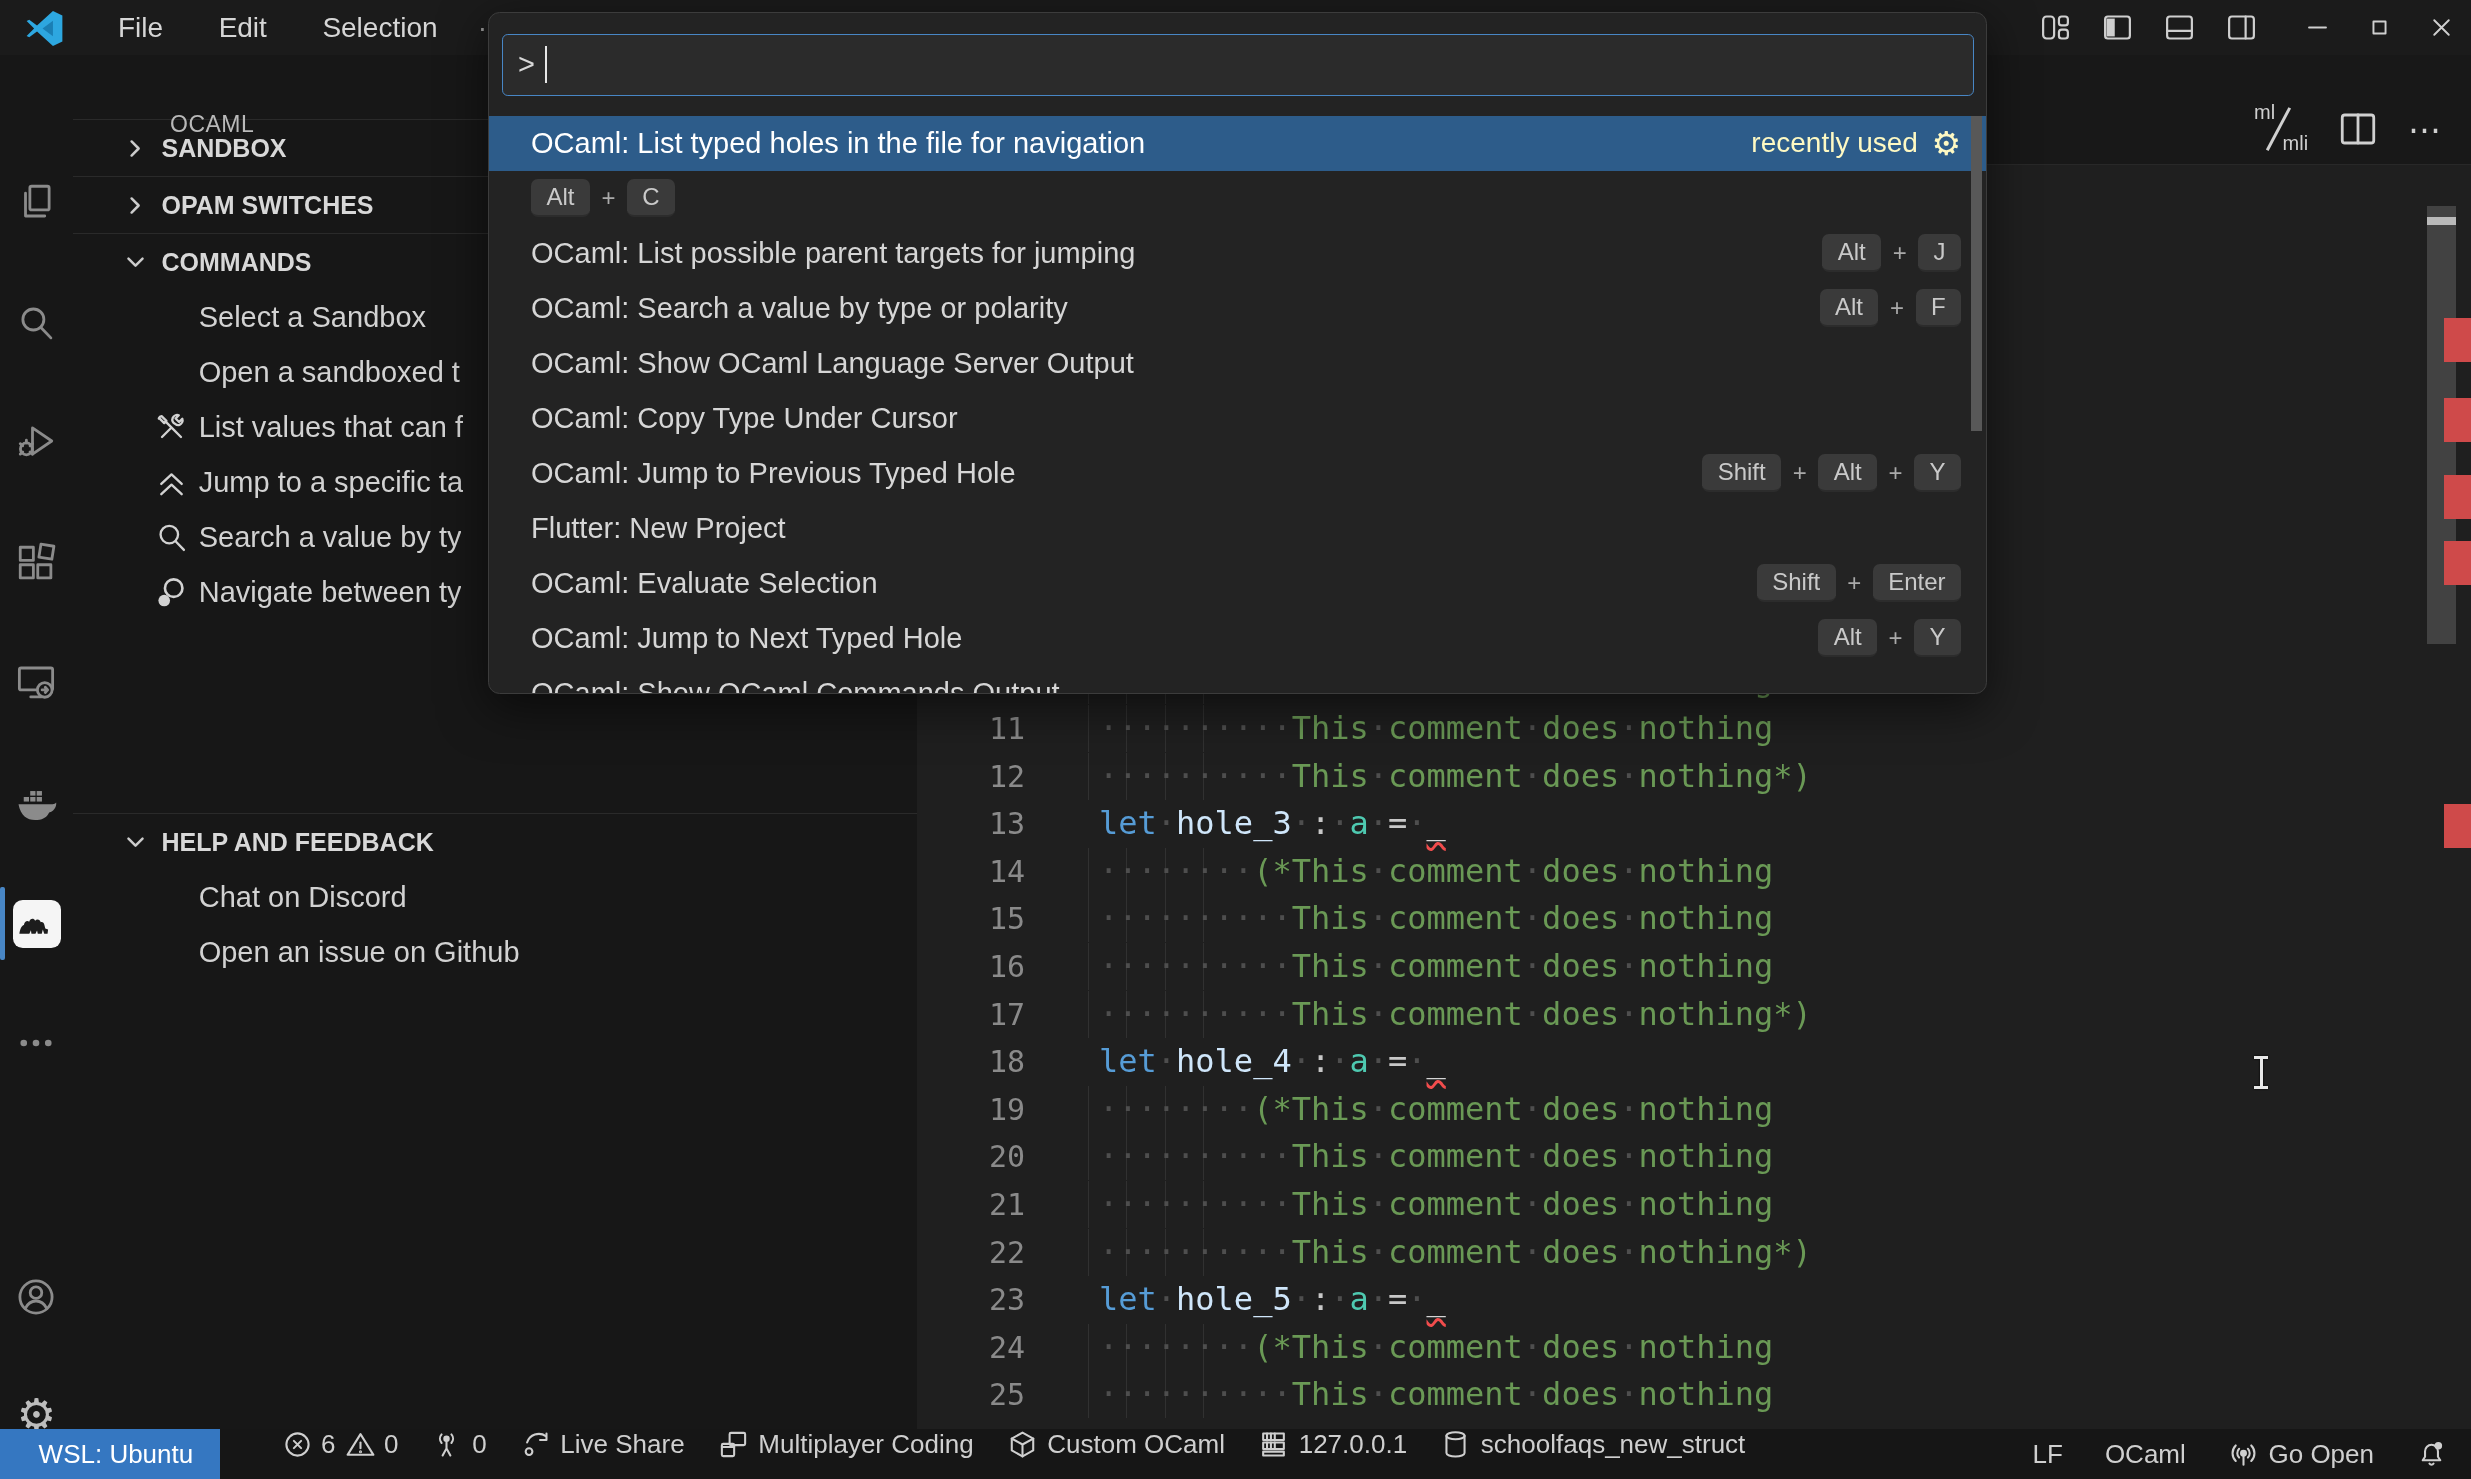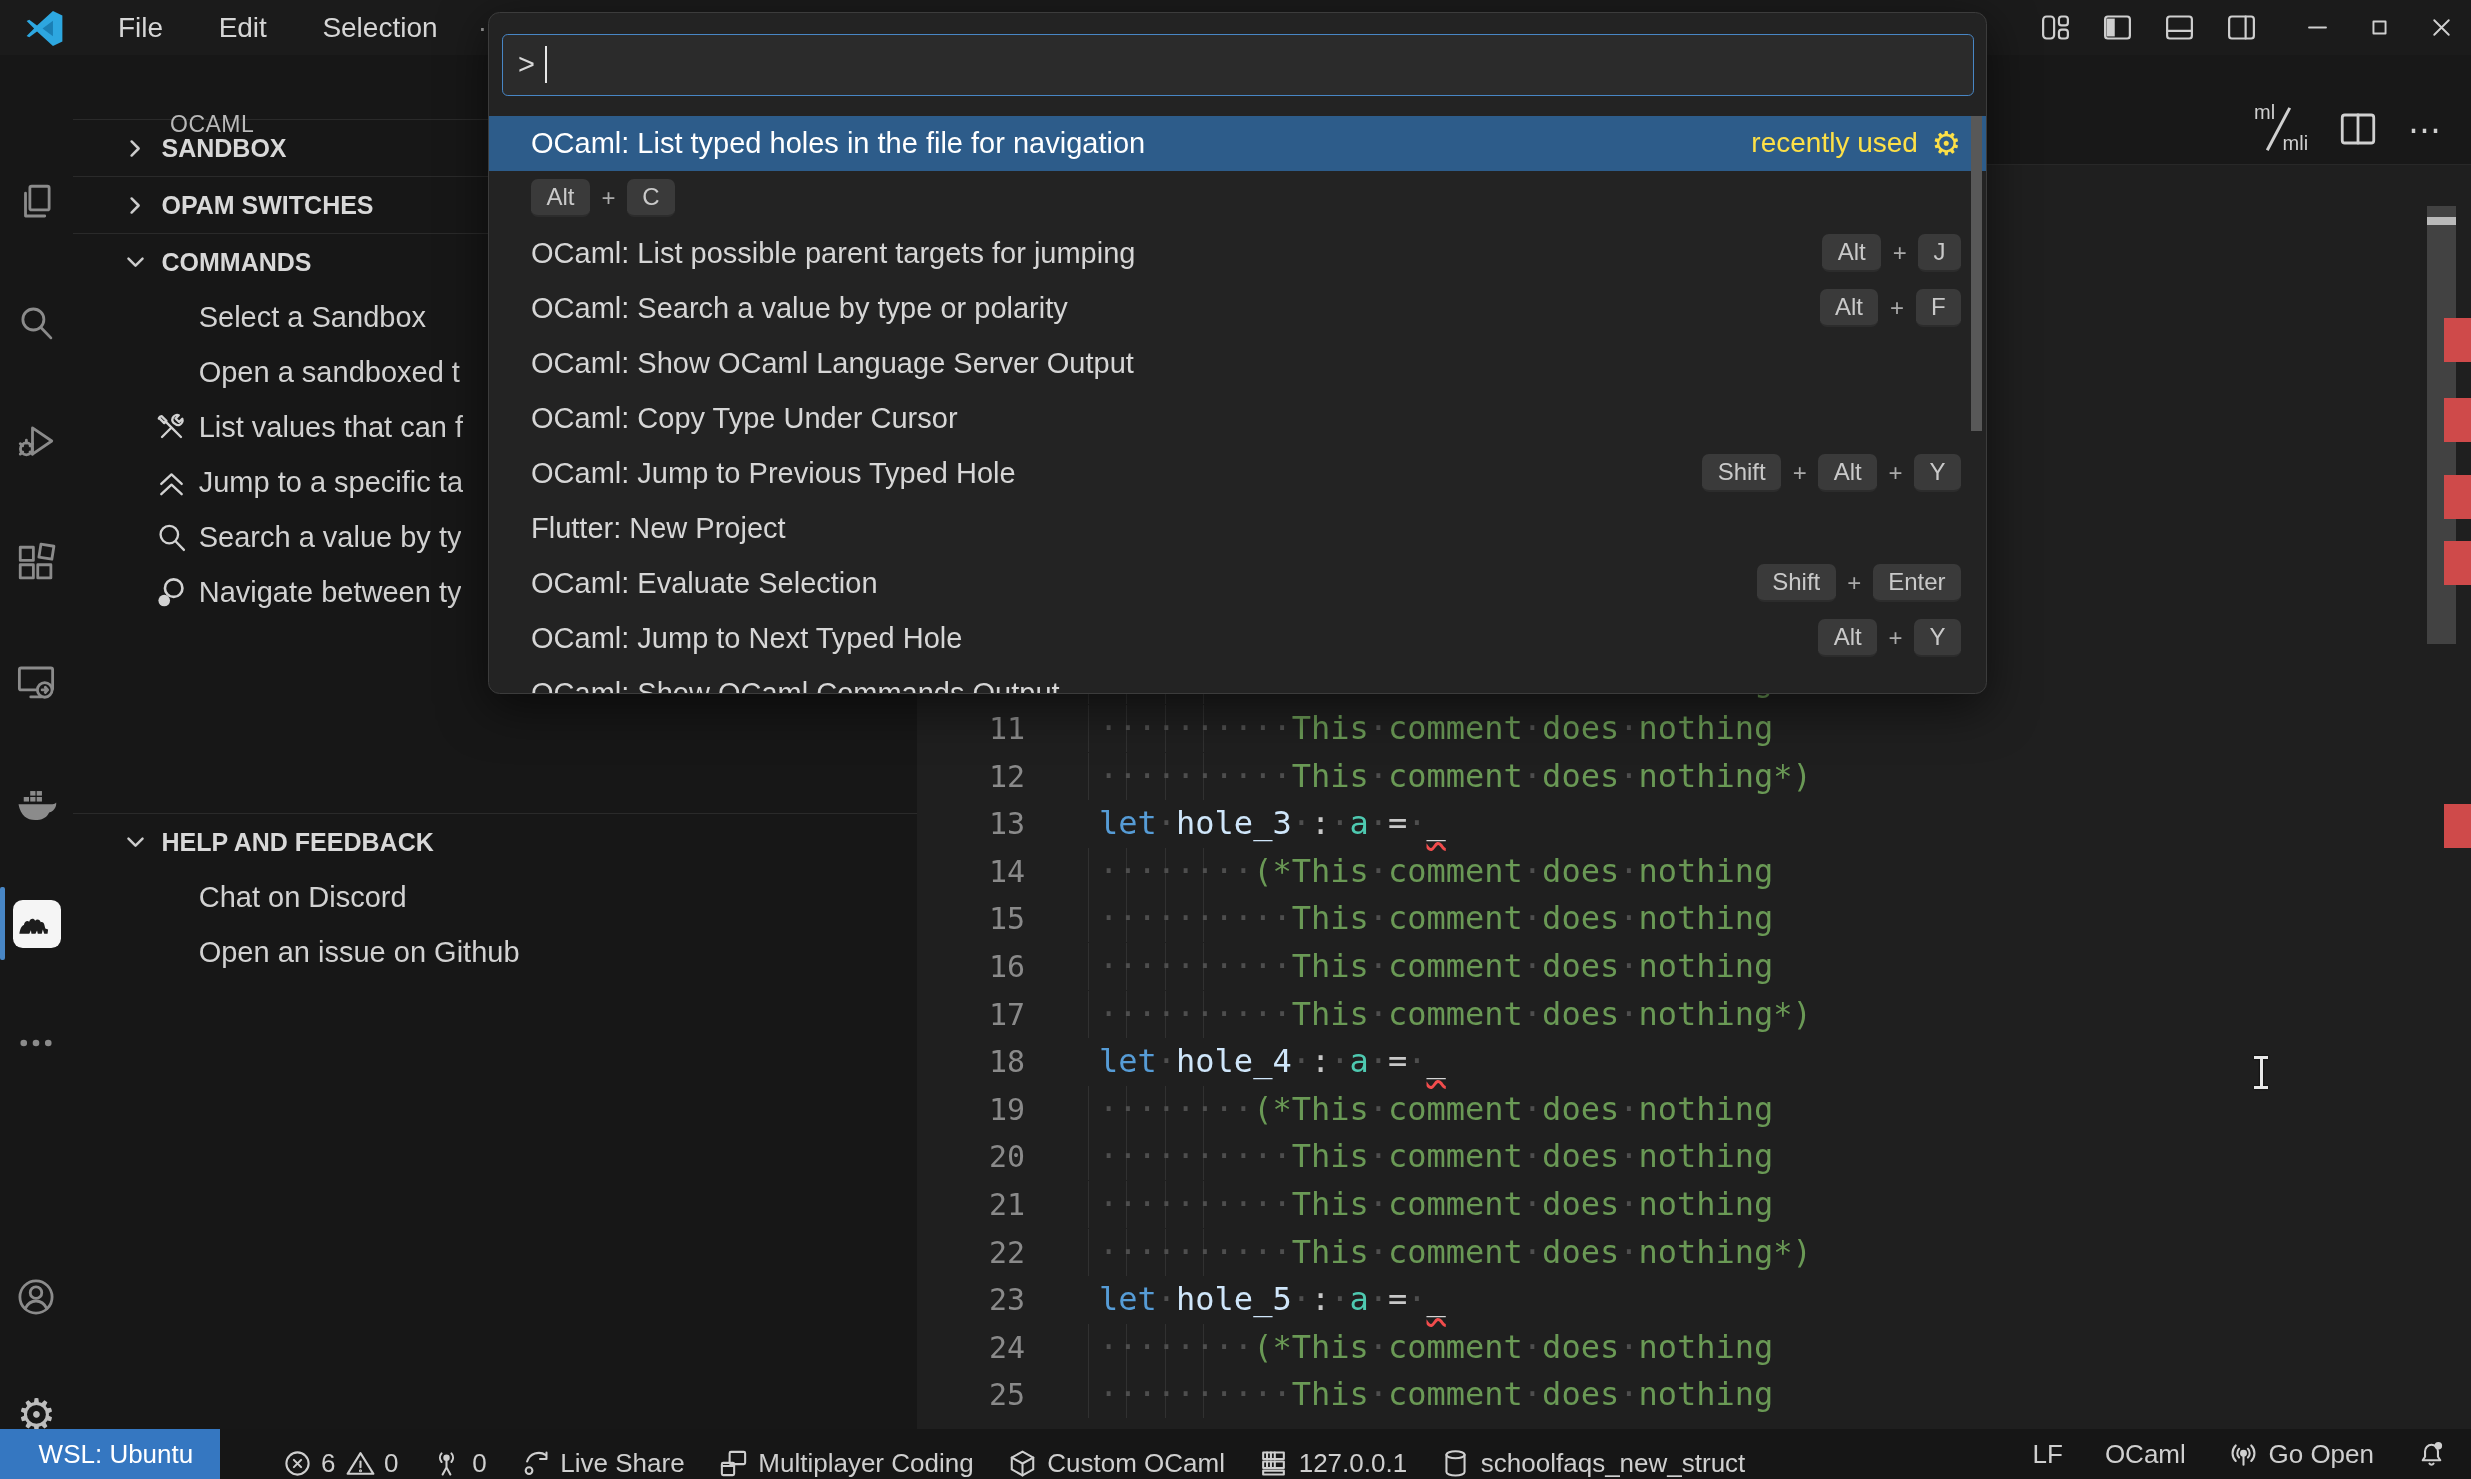--- a/index.html
+++ b/index.html
@@ -77,35 +77,35 @@
            z-index:60;overflow:hidden;box-sizing:border-box;}
   #palette-input{position:absolute;left:12.6px;top:21px;width:1472px;height:62px;background:#2b2b2b;
                  border:1.9px solid #4886c5;border-radius:5.8px;box-sizing:border-box;
                  display:flex;align-items:center;font-size:29px;color:#d8d8d8;}
   #palette-prompt{margin-left:15.4px;}
   #palette-caret{width:1.9px;height:37px;background:#e6e6e6;margin-left:9.7px;}
   #palette-list{position:absolute;left:0;top:103px;width:1499px;}
   .p-row{height:55px;display:flex;align-items:center;padding:0 27px 0 42px;font-size:29px;color:#d6d6d6;}
   .p-row .p-label{flex:1;white-space:nowrap;overflow:hidden;}
   .p-row.selected{background:#2d5c8a;color:#ffffff;}
-  .p-meta{display:flex;align-items:center;gap:13.5px;color:#fde047;font-size:28px;}
+  .p-meta{display:flex;align-items:center;gap:13.5px;color:#fef9c3;font-size:28px;}
   .p-meta .gear{font-size:33px;line-height:33px;}
   .p-keys{display:flex;align-items:center;gap:9.7px;}
   .kbd{background:#3a3a3a;border-bottom:2.9px solid #2c2c2c;border-radius:6.8px;padding:2.9px 15.4px 4.8px;
        font-size:24px;color:#c9c9c9;line-height:29px;}
   .kplus{color:#aaaaaa;font-size:24px;padding:0 1.9px;}
   #palette-scrollbar{position:absolute;right:3.9px;top:103px;width:11.6px;height:315px;background:#585858;}
 
   
   #statusbar{position:absolute;left:0;top:1429px;width:2472px;height:50px;background:#161616;z-index:70;
              display:flex;align-items:center;font-size:26px;color:#cfcfcf;}
   .sb-item{display:flex;align-items:center;gap:9.7px;white-space:nowrap;}
   .sb-item svg{width:31px;height:31px;}
   .sb-remote{height:50px;padding:0 27px;display:flex;align-items:center;gap:11.6px;background:#3577c1;color:#ffffff;margin-right:29px;}
-  #sb-left{display:flex;align-items:flex-end;gap:33px;flex:1;}
+  #sb-left{display:flex;align-items:flex-start;gap:33px;flex:1;}
   #sb-right{display:flex;align-items:center;gap:42px;padding-right:25px;}
   .sb-count{margin-left:-1.9px;}
 
   
   #cursor{position:absolute;left:2250px;top:1056px;width:21px;height:33px;z-index:100;filter:drop-shadow(0 0 1px #000);}
   #cursor .v{position:absolute;left:9.7px;top:2.9px;width:2.9px;height:27px;background:#e8e8e8;}
   #cursor .h1,#cursor .h2{position:absolute;left:3.9px;width:14.5px;height:2.9px;background:#e8e8e8;}
   #cursor .h1{top:0;} #cursor .h2{top:30px;}
 </style>
 </head>

